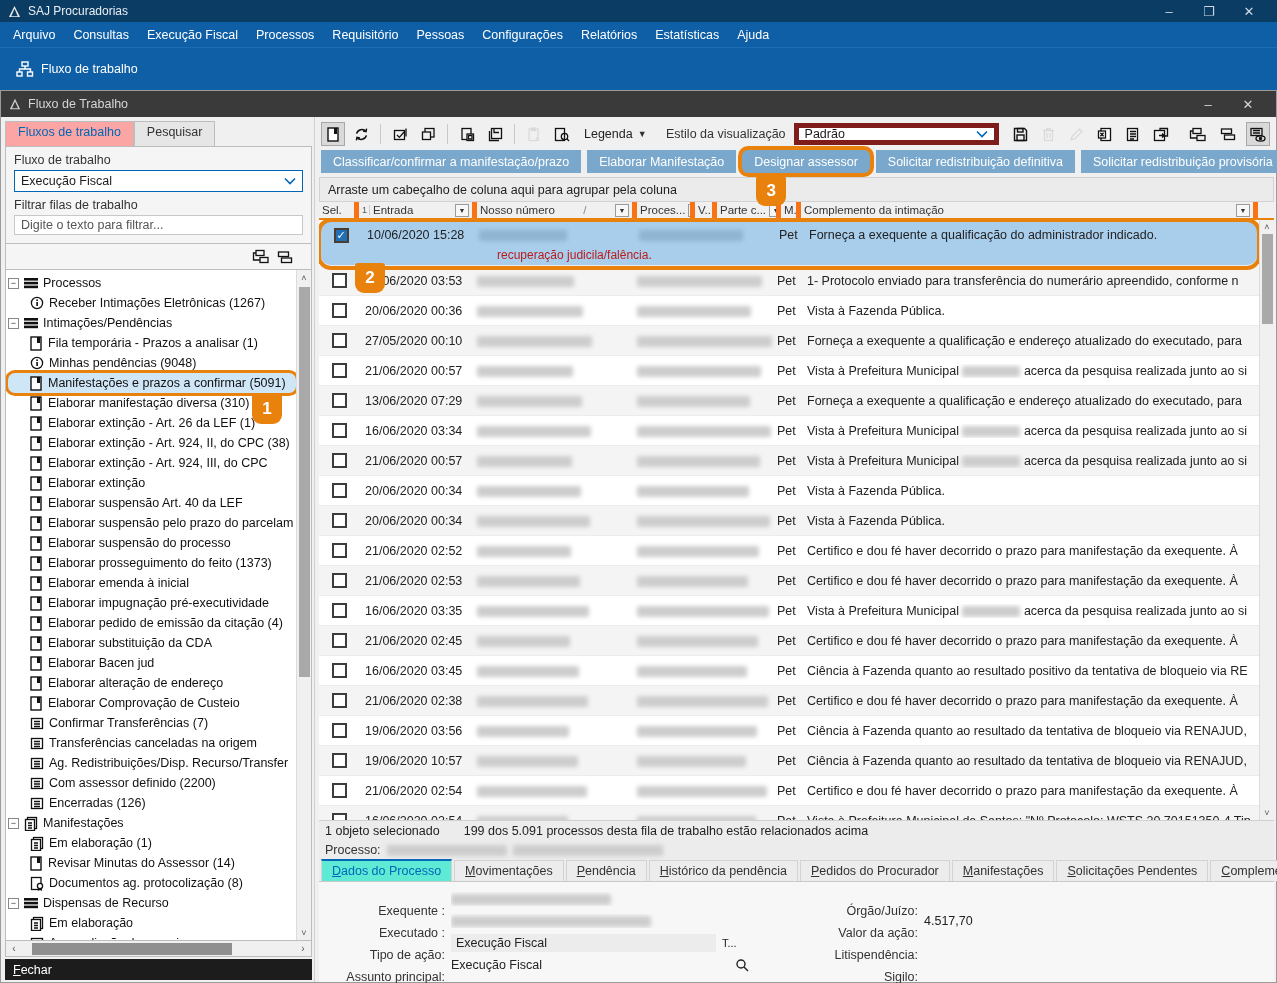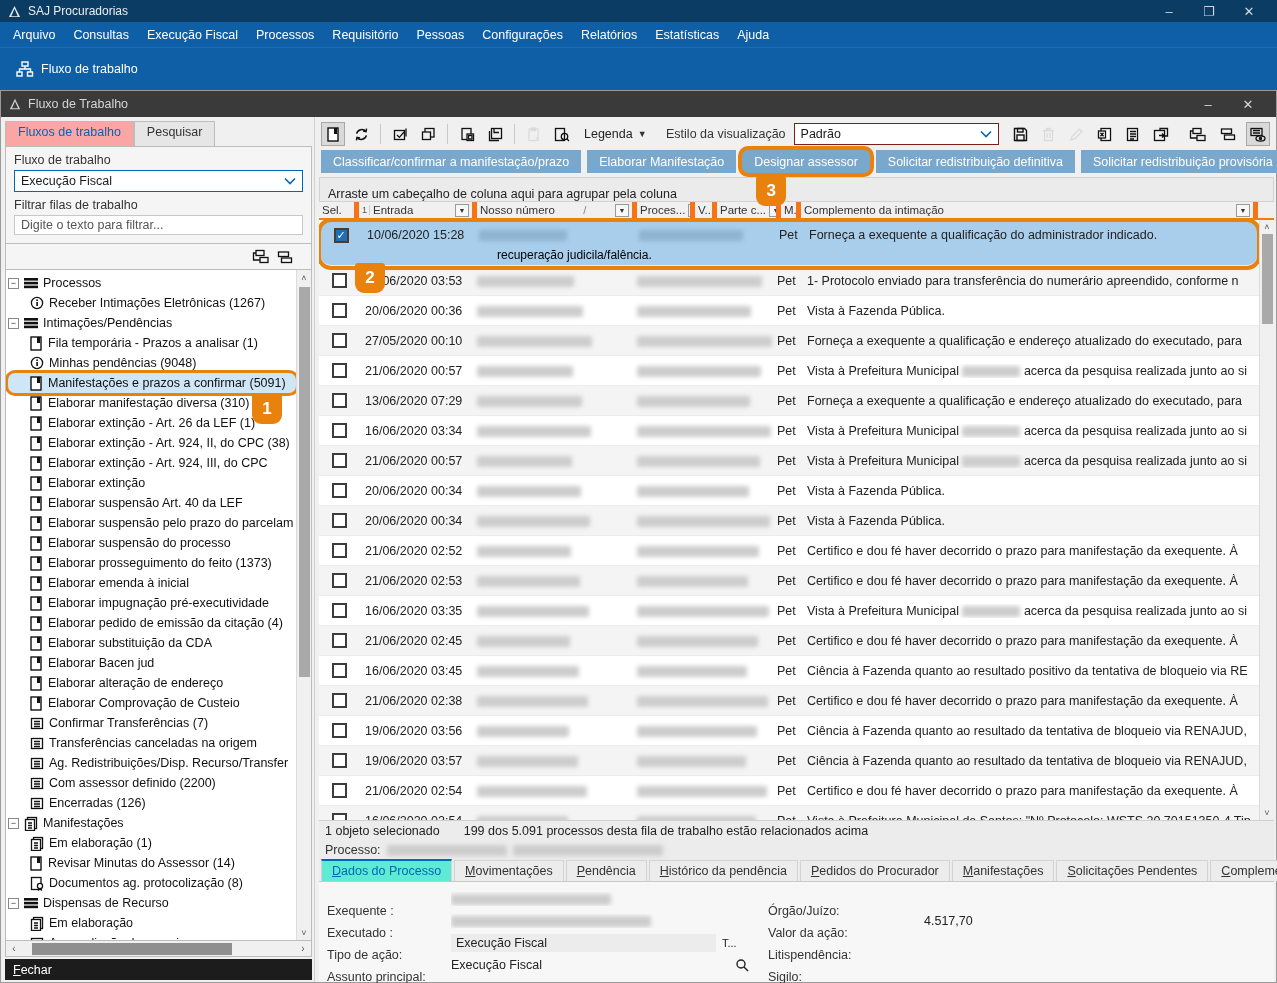--- a/index.html
+++ b/index.html
@@ -54,54 +54,54 @@
 
   
   .rpanel{flex:1;display:flex;flex-direction:column;min-width:0;min-height:0;padding:2px 2px 0 4px;}
   .gtoolbar{height:30px;display:flex;align-items:center;gap:4px;flex:0 0 auto;padding:2px;}
   .tico{width:24px;height:24px;display:flex;align-items:center;justify-content:center;border:1px solid transparent;}
   .tico.pressed{background:#d9d9d9;border:1px solid #a8a8a8;}
   .tico.disabled{opacity:.35;}
   .tsep{width:1px;height:20px;background:#c9c9c9;margin:0 3px;}
   .legenda{display:flex;align-items:center;gap:5px;padding:0 6px;font-size:12.5px;color:#222;}
   .stylelabel{margin-left:auto;color:#333;font-size:12.5px;}
-  .styleselect{width:205px;height:22px;border:1px solid #7f1d1d;background:#fff;display:flex;align-items:center;justify-content:space-between;padding:0 6px;margin:0 6px 0 4px;}
+  .styleselect{width:205px;height:22px;border:5px solid #7f1d1d;background:#fff;display:flex;align-items:center;justify-content:space-between;padding:0 6px;margin:0 6px 0 4px;}
   .rtools{display:flex;align-items:center;gap:6px;margin-left:auto;padding-right:2px;}
   .actions{height:28px;display:flex;gap:6px;flex:0 0 auto;padding:1px 2px;}
   .action-btn{height:23px;background:#79a8cc;color:#fff;border:none;padding:0 12px;font-size:12.5px;font-family:inherit;white-space:nowrap;}
   .action-btn.annotated{position:relative;box-shadow:0 0 0 4px var(--orange);border-radius:6px;}
-  .groupbar{height:25px;background:#ebebeb;border:1px solid #d2d2d2;display:flex;align-items:flex-end;padding:0 8px;color:#222;flex:0 0 auto;font-size:12.5px;}
+  .groupbar{height:25px;background:#ebebeb;border:1px solid #d2d2d2;display:flex;align-items:center;padding:0 8px;color:#222;flex:0 0 auto;font-size:12.5px;}
   .gridhead{height:18px;display:grid;grid-template-columns:40px 118px 160px 58px 22px 64px 20px 1fr 16px;align-items:center;background:#f0f0f0;border-bottom:2px solid var(--orange);color:#333;font-size:11.5px;flex:0 0 auto;}
   .hcell{display:flex;align-items:center;gap:3px;padding:0 3px;border-right:5px solid #f97316;height:100%;white-space:nowrap;overflow:hidden;}
   .fbtn{width:14px;height:13px;border:1px solid #9a9a9a;background:#f7f7f7;font-size:7px;color:#333;display:inline-flex;align-items:center;justify-content:center;margin-left:auto;flex:0 0 auto;}
   .sortnum{font-size:9px;color:#555;border-right:1px solid #ccc;padding-right:2px;}
   .rows{flex:1;min-height:0;overflow:hidden;position:relative;background:#fff;}
   .rowsinner{position:absolute;inset:0 15px 0 0;overflow:hidden;}
   .row{display:grid;grid-template-columns:40px 118px 160px 140px 30px 1fr;align-items:center;height:30px;border-bottom:1px solid #ececec;white-space:nowrap;}
   .row:nth-child(even){background:#f4f4f4;}
   .row.selected{background:#a9ceec;height:44px;grid-template-rows:26px 16px;box-shadow:0 0 0 4px var(--orange);border-radius:10px;position:relative;z-index:3;margin:2px 2px 0 2px;}
   .row .c-sel{display:flex;justify-content:center;}
   .cb{width:15px;height:15px;border:2px solid #3c3c3c;background:#fff;display:flex;align-items:center;justify-content:center;}
   .cb.checked{background:#1f6fb4;border-color:#4a3c2e;color:#fff;font-size:11px;}
   .c-date{color:#222;padding-left:6px;}
   .redact{display:inline-block;height:11px;border-radius:2px;background:#cdcdcd;filter:blur(2px);vertical-align:middle;}
   .row.selected .redact{background:#8fb4d2;}
   .c-pet{color:#222;}
   .c-compl{overflow:hidden;color:#222;}
-  .row-line2{grid-column:3 / -1;grid-row:2;padding-left:18px;font-size:12px;color:#000000;align-self:start;}
+  .row-line2{grid-column:3 / -1;grid-row:2;padding-left:18px;font-size:12px;color:#b91c1c;align-self:start;}
   .gridvscroll{position:absolute;top:0;right:0;bottom:0;width:15px;background:#f0f0f0;border-left:1px solid #dcdcdc;display:flex;flex-direction:column;align-items:center;}
   .gridvscroll .thumb{width:11px;height:90px;background:#a9a9a9;}
   .statusbar{height:20px;display:flex;align-items:center;gap:24px;background:#ececec;border-top:1px solid #d0d0d0;padding:0 6px;color:#222;flex:0 0 auto;font-size:12.5px;}
   .processline{height:20px;display:flex;align-items:center;gap:6px;background:#ececec;padding:0 6px;color:#333;flex:0 0 auto;}
   .dtabs{height:22px;display:flex;align-items:flex-end;background:#ececec;border-bottom:1px solid #c9c9c9;flex:0 0 auto;padding:0 2px;gap:2px;}
   .dtab{padding:3px 10px;background:#ececec;border:1px solid #d3d3d3;border-bottom:none;color:#333;font-size:12.5px;white-space:nowrap;}
   .dtab.active{background:#5eead4;color:#0067b8;border-top:2px solid #0067b8;}
   .dtab u{text-decoration:underline;}
   .fields{flex:1;background:#f7f7f7;display:grid;grid-template-columns:118px 265px 40px 150px 1fr;grid-auto-rows:22px;align-items:center;padding:6px 8px;column-gap:6px;flex:0 0 auto;min-height:0;}
-  .flabelr{color:#333;white-space:nowrap;margin-top:24px;}
+  .flabelr{text-align:right;color:#333;white-space:nowrap;margin-top:24px;}
   .fval{color:#222;white-space:nowrap;overflow:hidden;}
   .fval.inputish{background:#ececec;height:18px;display:flex;align-items:center;padding:0 5px;}
   .tbtn{width:26px;height:18px;border:none;background:transparent;color:#222;font-size:11px;text-align:left;}
 
   
   :root{--orange:#e8820d;}
   .badge{position:absolute;width:30px;height:30px;background:var(--orange);color:#fff;font-size:17px;font-weight:bold;display:flex;align-items:center;justify-content:center;border-radius:3px 3px 9px 9px;z-index:5;}
   .badge.b1{right:14px;top:calc(100% + 1px);}
   .badge.b2{left:34px;top:calc(100% - 2px);}
   .badge.b3{left:14px;top:calc(100% + 3px);}
@@ -896,21 +896,21 @@
                 <div class="c-date">19/06/2020 03:56</div>
                 <div><span class="redact" style="width:92px;"></span></div>
                 <div><span class="redact" style="width:120px;"></span></div>
                 <div class="c-pet">Pet</div>
                 <div class="c-compl"><span>Ciência à Fazenda quanto ao resultado da tentativa de bloqueio via RENAJUD,</span></div>
               </div>
               <div class="row">
                 <div class="c-sel">
                   <span class="cb"></span>
                 </div>
-                <div class="c-date">19/06/2020 03:57</div>
+                <div class="c-date">19/06/2020 10:57</div>
                 <div><span class="redact" style="width:101px;"></span></div>
                 <div><span class="redact" style="width:109px;"></span></div>
                 <div class="c-pet">Pet</div>
                 <div class="c-compl"><span>Ciência à Fazenda quanto ao resultado da tentativa de bloqueio via RENAJUD,</span></div>
               </div>
               <div class="row">
                 <div class="c-sel">
                   <span class="cb"></span>
                 </div>
                 <div class="c-date">21/06/2020 02:54</div>

